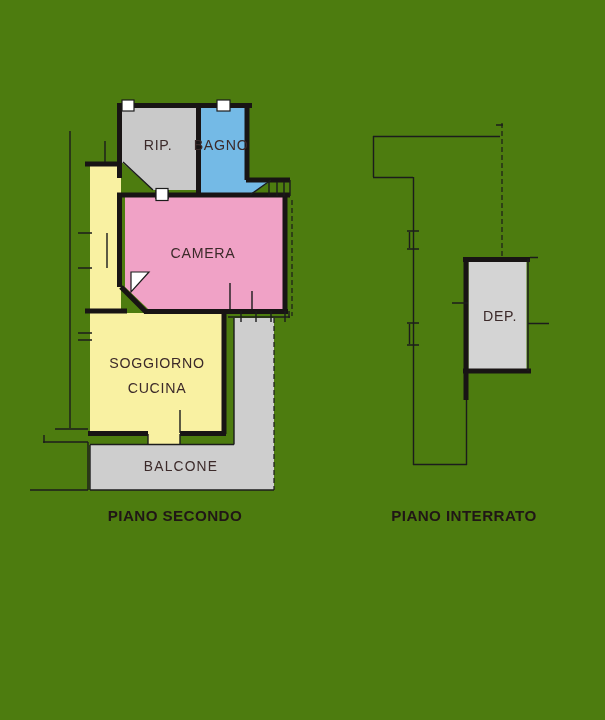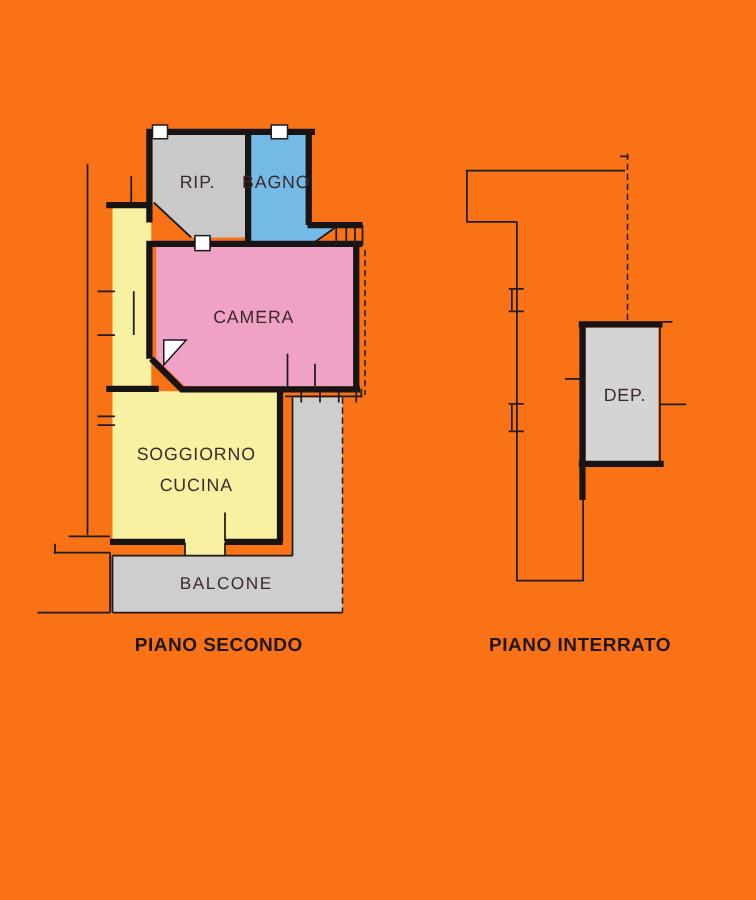--- a/index.html
+++ b/index.html
@@ -1,16 +1,16 @@
 <!DOCTYPE html>
 <html><head>
 <meta charset="utf-8">
 <style>
   html,body{margin:0;padding:0;background:#ffffff;}
-  .canvas{position:relative;width:605px;height:720px;background:#f97316;overflow:hidden;
+  .canvas{position:relative;width:605px;height:720px;background:#4d7c0f;overflow:hidden;
           font-family:"Liberation Sans",sans-serif;}
   svg{display:block;}
   .wt{stroke:#181414;stroke-width:5;fill:none;stroke-linecap:butt;}
   .wn{stroke:#1c1c1c;stroke-width:1.4;fill:none;stroke-linecap:butt;}
   .wd{stroke:#1c1c1c;stroke-width:1.2;fill:none;stroke-dasharray:5,3;}
   .white-detail{fill:#ffffff;stroke:#1c1c1c;stroke-width:1.2;}
   .room-label{font-family:"Liberation Sans",sans-serif;font-size:14.2px;fill:#3c2a2a;
               letter-spacing:0.7px;text-anchor:middle;}
   .room-label.wide{font-size:13.8px;letter-spacing:1.2px;}
   .plan-title{font-family:"Liberation Sans",sans-serif;font-size:15.2px;font-weight:bold;

